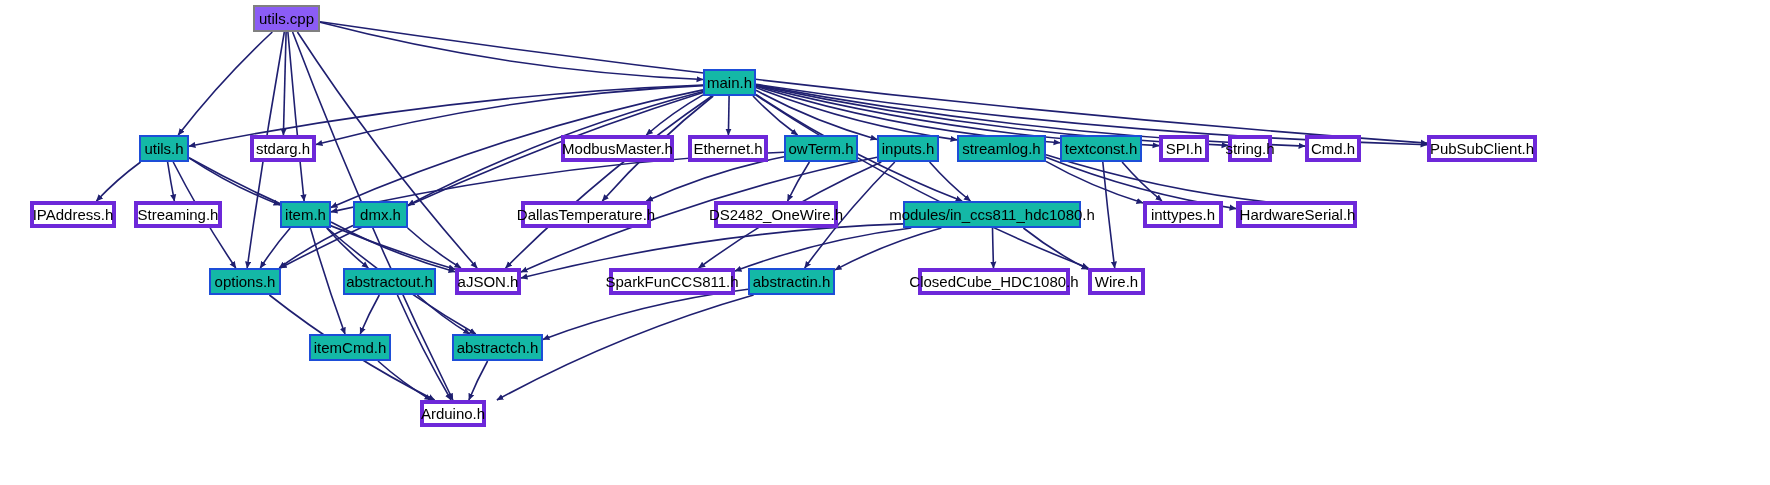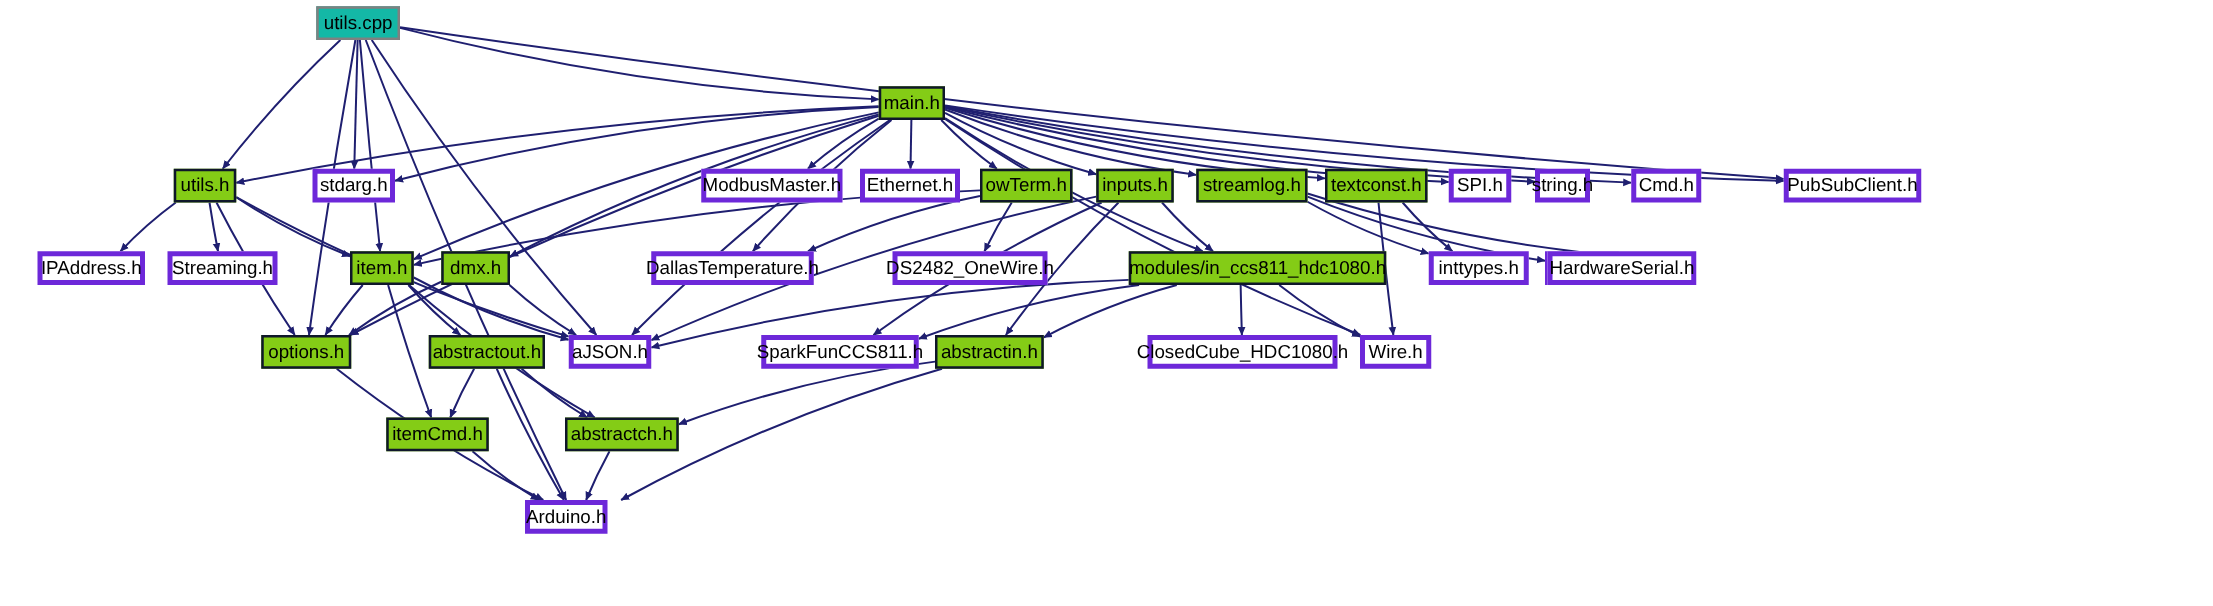--- a/index.html
+++ b/index.html
@@ -34,26 +34,26 @@
     height: 27px;
     font-size: 15px;
     line-height: 15px;
     color: #000000;
     white-space: nowrap;
     background: #ffffff;
     border: 4px solid #6d28d9;
     z-index: 5;
   }
   .node.strong {
-    border: 2px solid #0f172a;
-    background: #84cc16;
+    border: 2px solid #1d4ed8;
+    background: #14b8a6;
   }
   .node.current {
     border: 2px solid #808080;
-    background: #14b8a6;
+    background: #8b5cf6;
   }
   .node-label {
     display: block;
     padding: 0 7px;
   }
 </style>
 </head>
 <body>
 
 <div id="graph">
@@ -182,21 +182,21 @@
       </div>
       <div class="node strong" style="left: 353px; top: 201px; width: 55px;">
         <span class="node-label">dmx.h</span>
       </div>
       <div class="node " style="left: 521px; top: 201px; width: 130px;">
         <span class="node-label">DallasTemperature.h</span>
       </div>
       <div class="node " style="left: 714px; top: 201px; width: 124px;">
         <span class="node-label">DS2482_OneWire.h</span>
       </div>
-      <div class="node strong" style="left: 903px; top: 201px; width: 206px;">
+      <div class="node strong" style="left: 903px; top: 201px; width: 178px;">
         <span class="node-label">modules/in_ccs811_hdc1080.h</span>
       </div>
       <div class="node " style="left: 1143px; top: 201px; width: 80px;">
         <span class="node-label">inttypes.h</span>
       </div>
       <div class="node " style="left: 1236px; top: 201px; width: 59px;">
         <span class="node-label">Print.h</span>
       </div>
       <div class="node " style="left: 1238px; top: 201px; width: 119px;">
         <span class="node-label">HardwareSerial.h</span>

